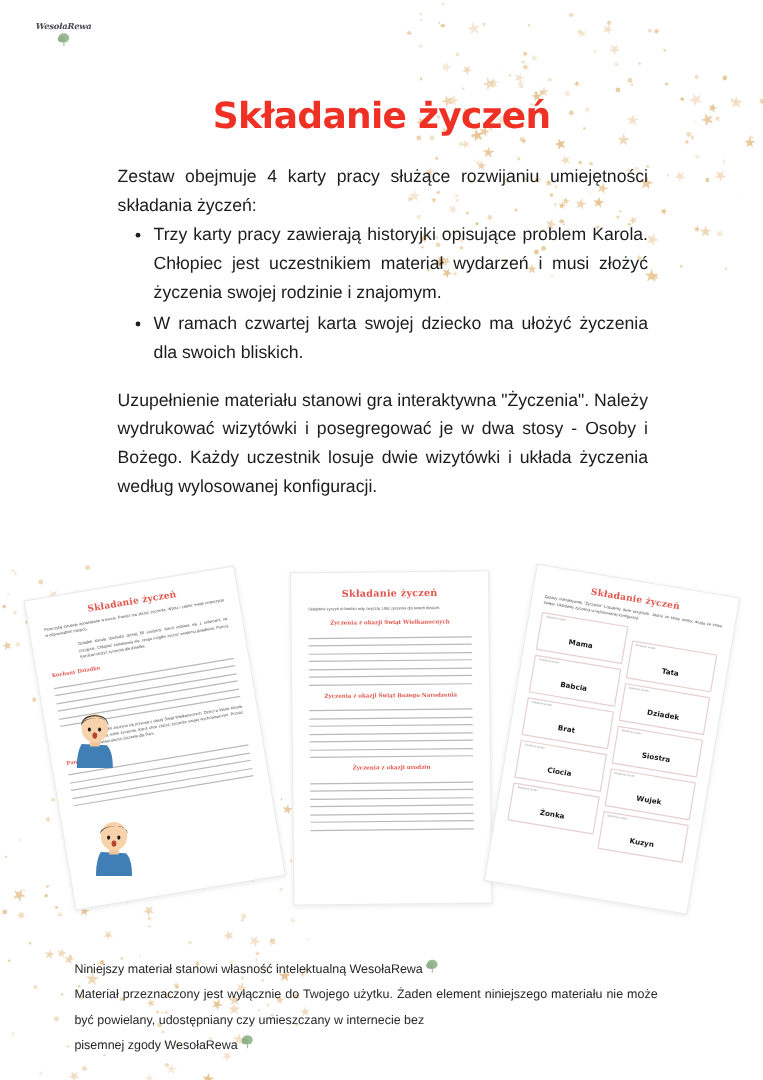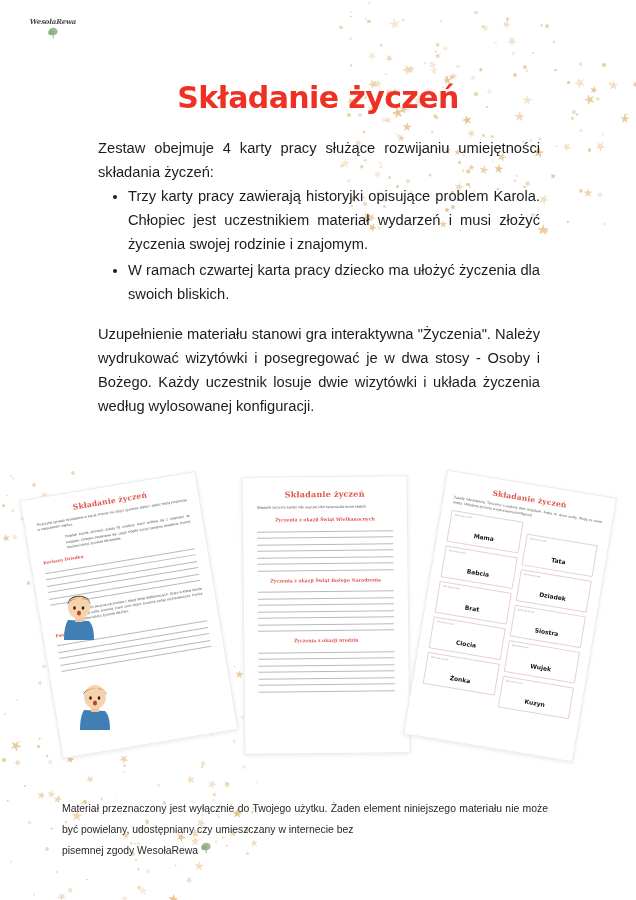--- a/index.html
+++ b/index.html
@@ -643,21 +643,21 @@
     </svg>
   </div>
 </div>
 
 <h1 id="page-title">Składanie życzeń</h1>
 
 <div id="content">
   <p id="intro-paragraph">Zestaw obejmuje 4 karty pracy służące rozwijaniu umiejętności składania życzeń:</p>
   <ul id="bullet-list">
     <li>Trzy karty pracy zawierają historyjki opisujące problem Karola. Chłopiec jest uczestnikiem materiał wydarzeń i musi złożyć życzenia swojej rodzinie i znajomym.</li>
-    <li>W ramach czwartej karta pracy dziecko ma ułożyć życzenia dla swoich bliskich.</li>
+    <li>W ramach czwartej karta swojej dziecko ma ułożyć życzenia dla swoich bliskich.</li>
   </ul>
   <p id="second-paragraph">Uzupełnienie materiału stanowi gra interaktywna "Życzenia". Należy wydrukować wizytówki i posegregować je w dwa stosy - Osoby i Bożego. Każdy uczestnik losuje dwie wizytówki i układa życzenia według wylosowanej konfiguracji.</p>
 </div>
 
 <div id="previews">
 
   <div class="sheet" id="sheet-1">
     <div class="sh-title">Składanie życzeń</div>
     <div class="sh-body">Przeczytaj sytuacje opowiadane w karcie. Pomóż mu złożyć życzenia. Wpisz i zapisz swoje propozycje w odpowiednim miejscu.</div>
     <div class="sh-body indent">Dziadek Karola obchodzi dzisiaj 50 urodziny. Karol wybiera się z rodzicami na przyjęcie. Chłopiec zastanawia się, czego mógłby życzyć swojemu dziadkowi. Pomóż Karolowi ułożyć życzenia dla dziadka.</div>
@@ -789,20 +789,30 @@
       <ellipse cx="23" cy="17" rx="11" ry="12" fill="#f7d2ab"></ellipse>
       <path d="M11.5 15 C11 7 34.5 5.5 34.5 15 C33 10 30 8 23 8.5 C16.5 9 13 11 11.5 15 Z" fill="#231f20"></path>
       <ellipse cx="18.5" cy="18" rx="1.3" ry="1.7" fill="#231f20"></ellipse>
       <ellipse cx="27" cy="18" rx="1.3" ry="1.7" fill="#231f20"></ellipse>
       <ellipse cx="23" cy="23" rx="2" ry="2.6" fill="#b6442f"></ellipse>
     </svg>
   </div>
 </div>
 
 <div id="footer">
+  <div class="f-line first">
+    <span>Niniejszy materiał stanowi własność intelektualną WesołaRewa</span>
+    <span class="leaf">
+      <svg width="11" height="12" viewBox="0 0 11 12" aria-hidden="true">
+        <ellipse cx="5.2" cy="4.6" rx="4.4" ry="3.9" fill="#9cbb95"></ellipse>
+        <ellipse cx="3.2" cy="5.6" rx="3" ry="2.6" fill="#8fb089"></ellipse>
+        <rect x="4.8" y="7.6" width="0.9" height="4" fill="#9cbb95"></rect>
+      </svg>
+    </span>
+  </div>
   <div class="f-line">Materiał przeznaczony jest wyłącznie do Twojego użytku. Żaden element niniejszego materiału nie może być powielany, udostępniany czy umieszczany w internecie bez</div>
   <div class="f-line last">
     <span>pisemnej zgody WesołaRewa</span>
     <span class="leaf">
       <svg width="11" height="12" viewBox="0 0 11 12" aria-hidden="true">
         <ellipse cx="5.2" cy="4.6" rx="4.4" ry="3.9" fill="#9cbb95"></ellipse>
         <ellipse cx="3.2" cy="5.6" rx="3" ry="2.6" fill="#8fb089"></ellipse>
         <rect x="4.8" y="7.6" width="0.9" height="4" fill="#9cbb95"></rect>
       </svg>
     </span>

